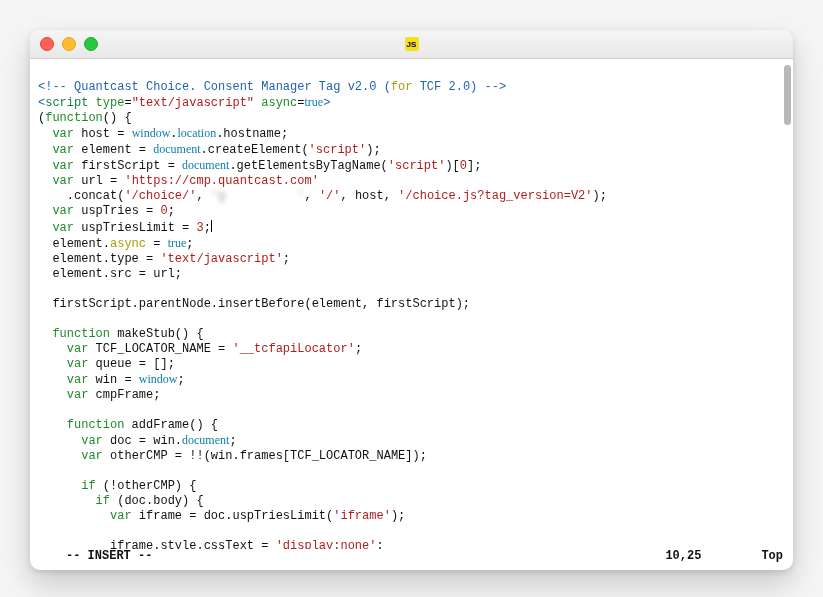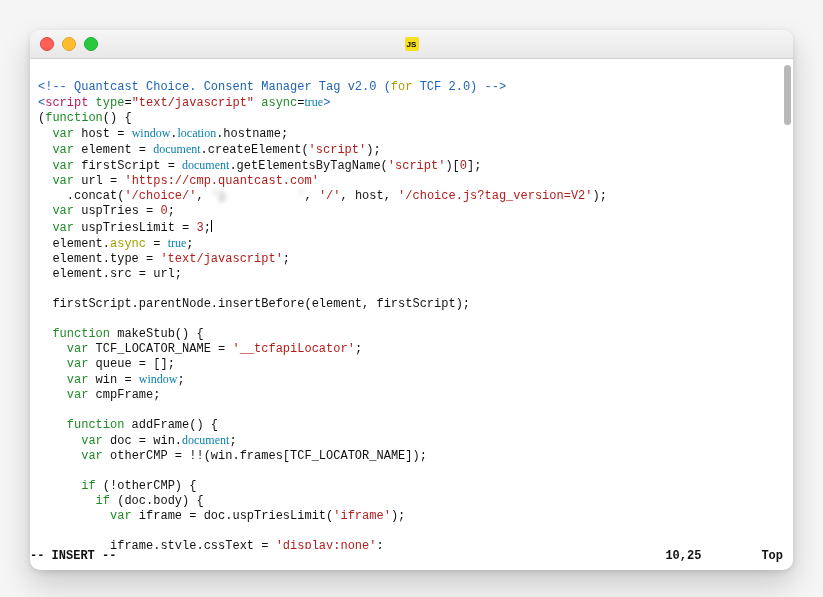--- a/index.html
+++ b/index.html
@@ -82,37 +82,38 @@
     border-radius:4px;
   }
   .status {
     font-family: Menlo, Consolas, "Courier New", monospace;
     font-size: 12px;
     line-height: 15px;
     padding: 0 10px 6px 0;
     display:flex;
     color:#111;
     font-weight:700;
+    margin-left:36px;
   }
   .status .mode { flex:0 0 auto; }
   .status .spacer { flex:1; }
   .cursor {
     display:inline-block;
     width:1px;height:12px;
     background:#000;
     vertical-align:baseline;
     transform:translateY(1px);
   }
   
   .c-comment { color:#1e63b4; }
   .c-key     { color:#a89d00;text-align:right; }   
   .c-type    { color:#1f8b28; }   
   .c-ident   { color:#0b7eab;font-family:Liberation Serif, serif; }   
   .c-string  { color:#b01d1b; }   
-  .c-tag     { color:#be185d; }   
+  .c-tag     { color:#15803d; }   
   .c-attr    { color:#1f8b28; }   
   .c-num     { color:#b01d1b; }
   .blur {
     filter: blur(2.5px);
     color:#999 !important;
   }
 </style>
 </head>
 <body>
 

